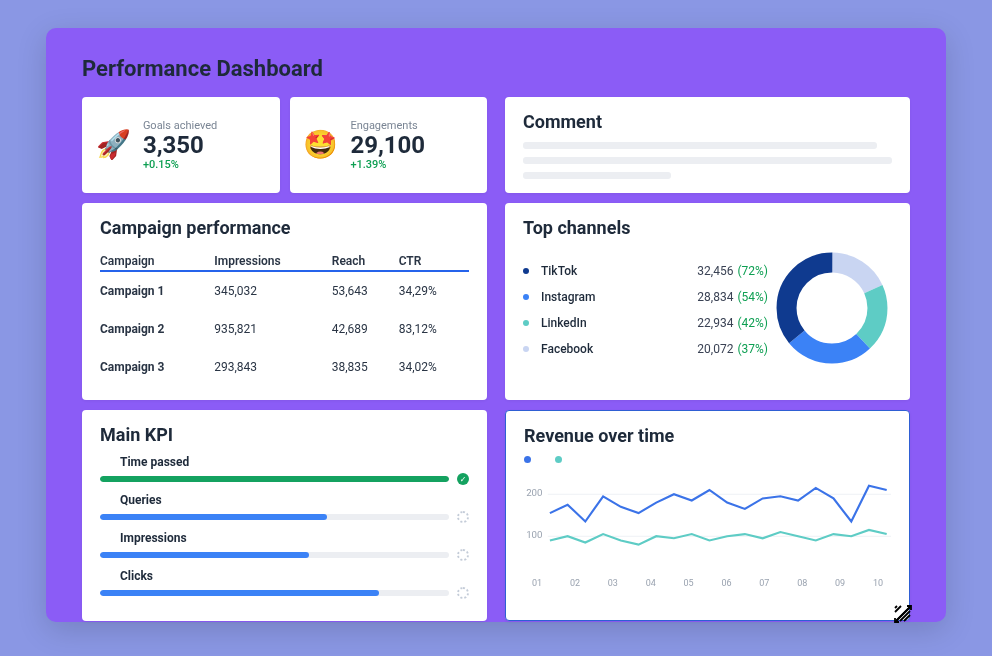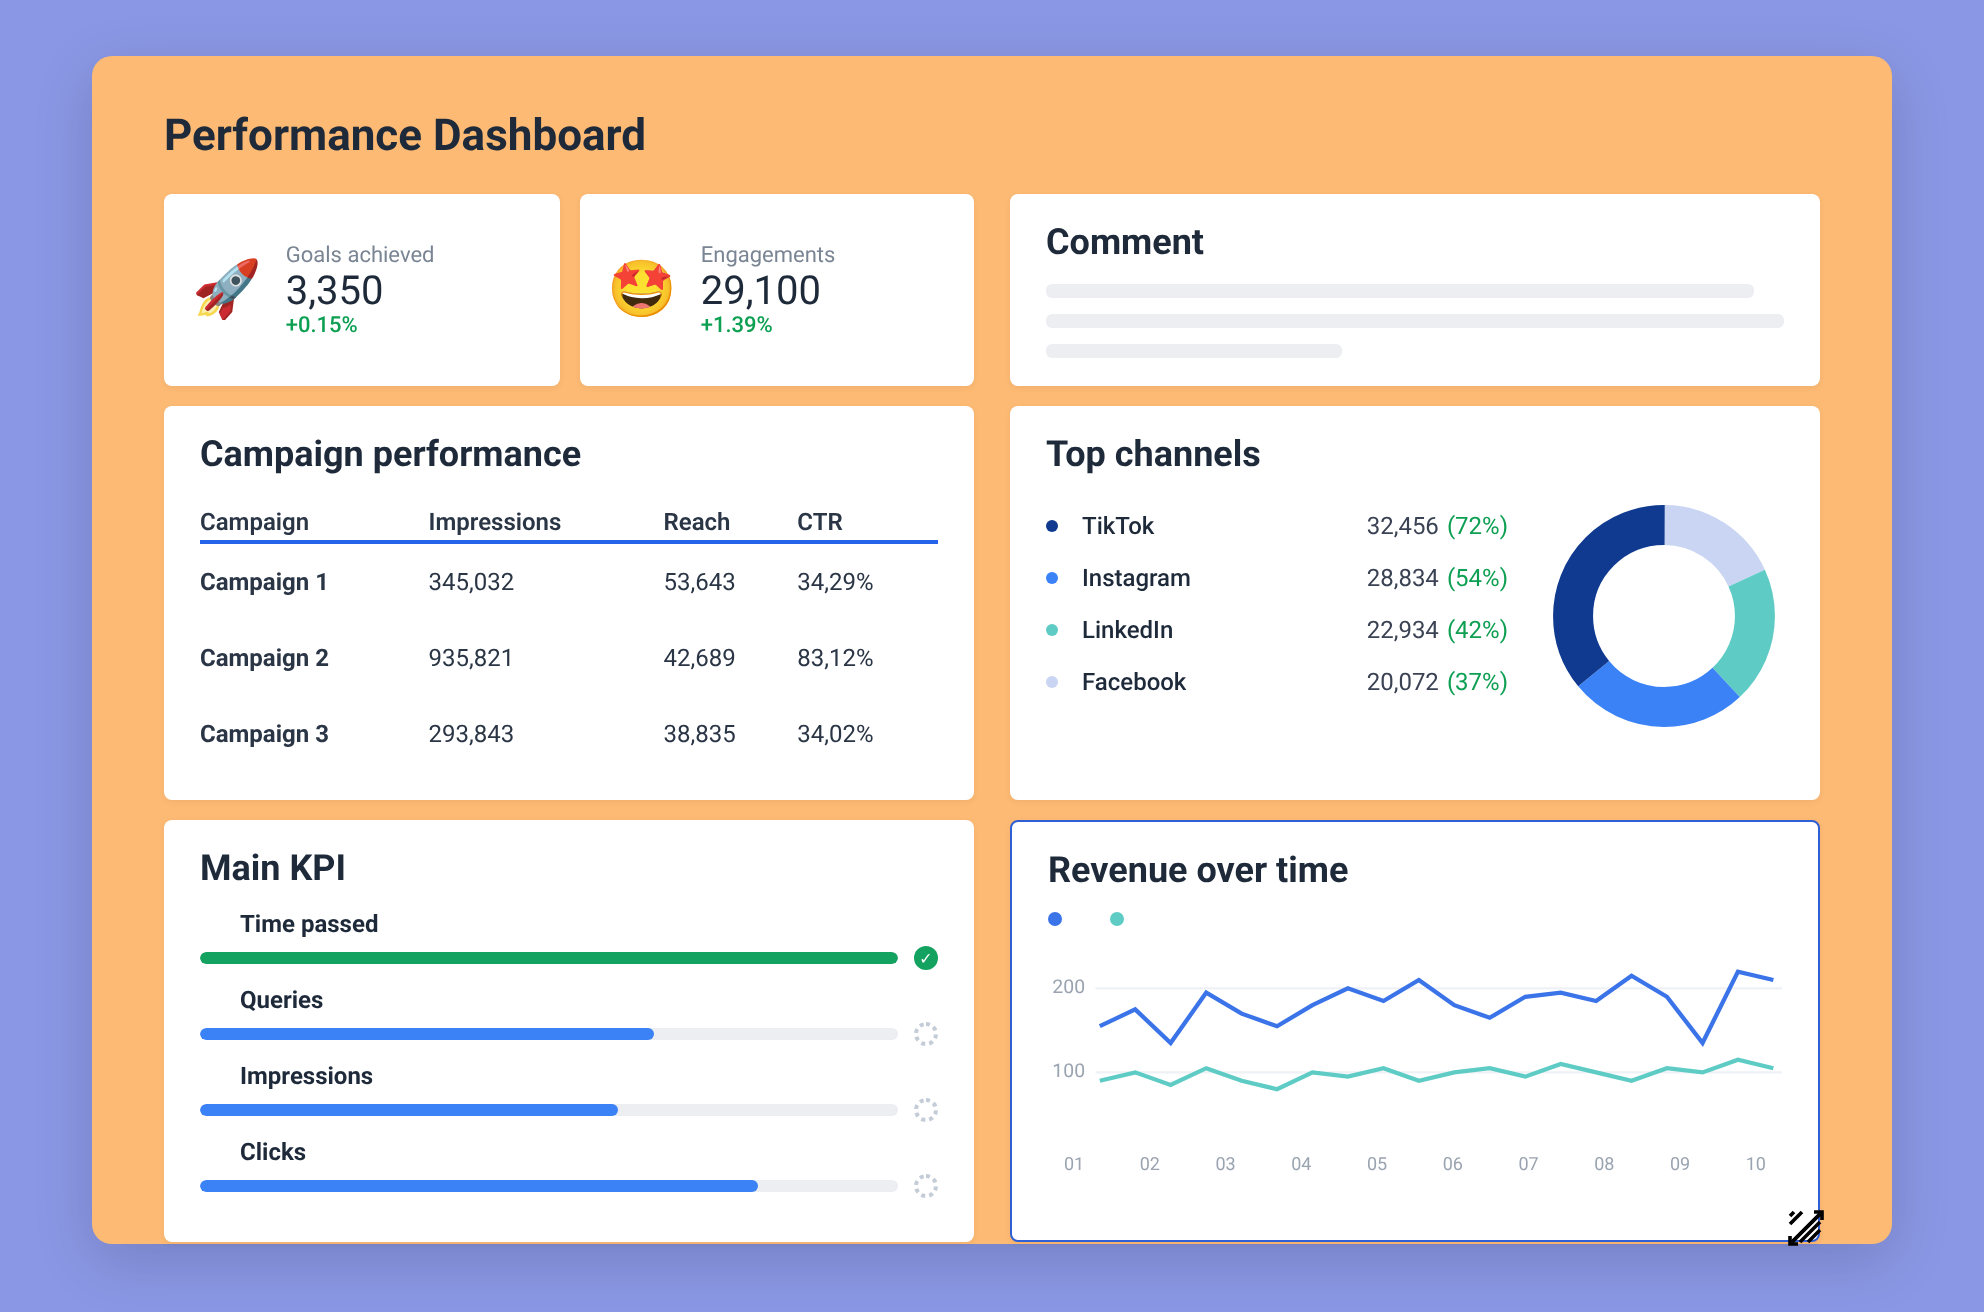--- a/index.html
+++ b/index.html
@@ -7,21 +7,21 @@
     font-family: -apple-system, BlinkMacSystemFont, "Segoe UI", Roboto, Arial, sans-serif;
     background: #8a97e4;
     width: 992px;
     height: 656px;
     overflow: hidden;
     position: relative;
   }
   .page {
     position: absolute;
     top: 28px; left: 46px; right: 46px; bottom: 34px;
-    background: #fdba74;
+    background: #8b5cf6;
     border-radius: 10px;
     padding: 28px 36px 26px 36px;
     box-shadow: 0 8px 30px rgba(0,0,0,0.15);
   }
   h1 {
     font-size: 22px;
     font-weight: 700;
     color: #1e2a3a;
     margin-bottom: 16px;
   }
@@ -48,21 +48,21 @@
   .stats-row { display: flex; gap: 10px; }
   .stat-card {
     flex: 1;
     display: flex;
     align-items: center;
     gap: 12px;
     padding: 12px 14px;
   }
   .stat-emoji { font-size: 28px; line-height: 1; }
   .stat-label { font-size: 11px; color: #7a8594; }
-  .stat-value { font-size: 20px; font-weight: 400; color: #1e2a3a; line-height: 1.1; }
+  .stat-value { font-size: 24px; font-weight: 700; color: #1e2a3a; line-height: 1.1; }
   .stat-change { font-size: 11px; color: #0d9f52; font-weight: 500; }
 
   
   .comment-card .skeleton {
     height: 7px; background: #eceef2; border-radius: 3px; margin-top: 8px;
   }
   .comment-card .skeleton.s1 { width: 96%; }
   .comment-card .skeleton.s2 { width: 100%; }
   .comment-card .skeleton.s3 { width: 40%; }
 
@@ -70,21 +70,21 @@
   .tbl { width: 100%; font-size: 12px; border-collapse: collapse; }
   .tbl thead th {
     text-align: left; font-weight: 600; color: #2a3545;
     padding: 6px 4px 2px 0;
     border-bottom: 2px solid #2563eb;
   }
   .tbl td { padding: 12px 4px 12px 0; color: #2a3545; }
   .tbl td:first-child { font-weight: 700; }
 
   
-  .channels { display: flex; gap: 18px; align-items: center; }
+  .channels { display: flex; gap: 4px; align-items: flex-end; }
   .channel-list { flex: 1; font-size: 12px; }
   .channel-row { display: flex; align-items: center; margin-bottom: 12px; }
   .dot { width: 6px; height: 6px; border-radius: 50%; margin-right: 12px; flex-shrink:0;}
   .ch-name { flex: 1; color: #1e2a3a; font-weight: 500;}
   .ch-val { color: #3a4254; margin-right: 4px; }
   .ch-pct { color: #0d9f52; }
 
   
   .donut-wrap { width: 120px; height: 120px; }
 

